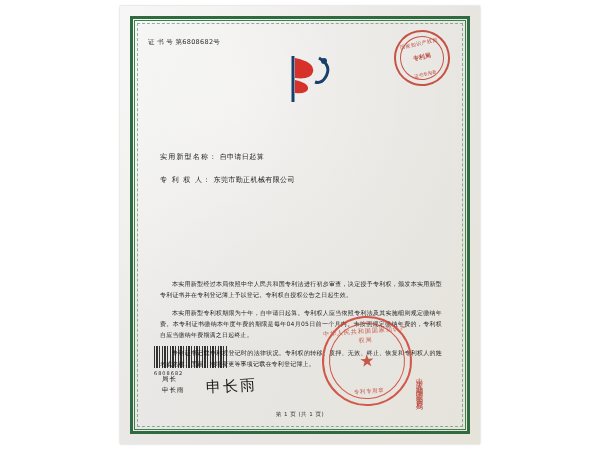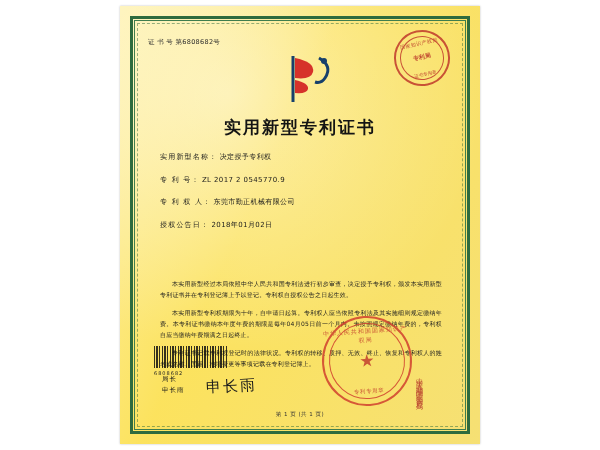--- a/index.html
+++ b/index.html
@@ -19,21 +19,21 @@
     background: #ffffff;
   }
 
   
   .cert {
     position: absolute;
     left: 120px;
     top: 6px;
     width: 360px;
     height: 438px;
-    background: #fde047;
+    background: #e5e5e5;
     box-shadow: 0 0 2px rgba(0,0,0,0.25);
     overflow: hidden;
   }
 
   
   .cert::before {
     content: "";
     position: absolute;
     inset: 0;
     background:
@@ -326,39 +326,30 @@
       <div class="emblem">
         <svg viewBox="0 0 74 54" width="74" height="54" aria-hidden="true">
           <path d="M30 4 L30 50" stroke="#17406b" stroke-width="3" fill="none"></path>
           <path d="M32 6 Q52 10 50 20 Q48 28 32 26 Z" fill="#d6322a"></path>
           <path d="M32 28 Q46 31 45 37 Q44 42 32 41 Z" fill="#d6322a"></path>
           <path d="M56 6 Q70 14 62 26 Q58 32 52 30" fill="none" stroke="#17406b" stroke-width="3"></path>
           <circle cx="61" cy="9" r="3" fill="#17406b"></circle>
         </svg>
       </div>
 
-      <div class="title">实用新型专利证书</div>
 
       <div class="fields">
         <div class="field">
           <span class="lbl">实用新型名称：</span>
-          <span class="val">决定授予专利权</span>
-        </div>
-        <div class="field">
-          <span class="lbl">专 利 号：</span>
-          <span class="val">ZL 2017 2 0545770.9</span>
+          <span class="val">自申请日起算</span>
         </div>
         <div class="field">
           <span class="lbl">专 利 权 人：</span>
           <span class="val">东莞市勤正机械有限公司</span>
         </div>
-        <div class="field">
-          <span class="lbl">授权公告日：</span>
-          <span class="val">2018年01月02日</span>
-        </div>
       </div>
 
       <div class="body-text">
         <p>本实用新型经过本局依照中华人民共和国专利法进行初步审查，决定授予专利权，颁发本实用新型专利证书并在专利登记簿上予以登记。专利权自授权公告之日起生效。</p>
         <p>本实用新型专利权期限为十年，自申请日起算。专利权人应当依照专利法及其实施细则规定缴纳年费。本专利证书缴纳本年度年费的期限是每年04月05日前一个月内。未按照规定缴纳年费的，专利权自应当缴纳年费期满之日起终止。</p>
         <p>专利证书记载专利权登记时的法律状况。专利权的转移、质押、无效、终止、恢复和专利权人的姓名或名称、国籍、地址变更等事项记载在专利登记簿上。</p>
       </div>
 
       <div class="barcode"></div>
       <div class="barcode-num">6808682</div>

